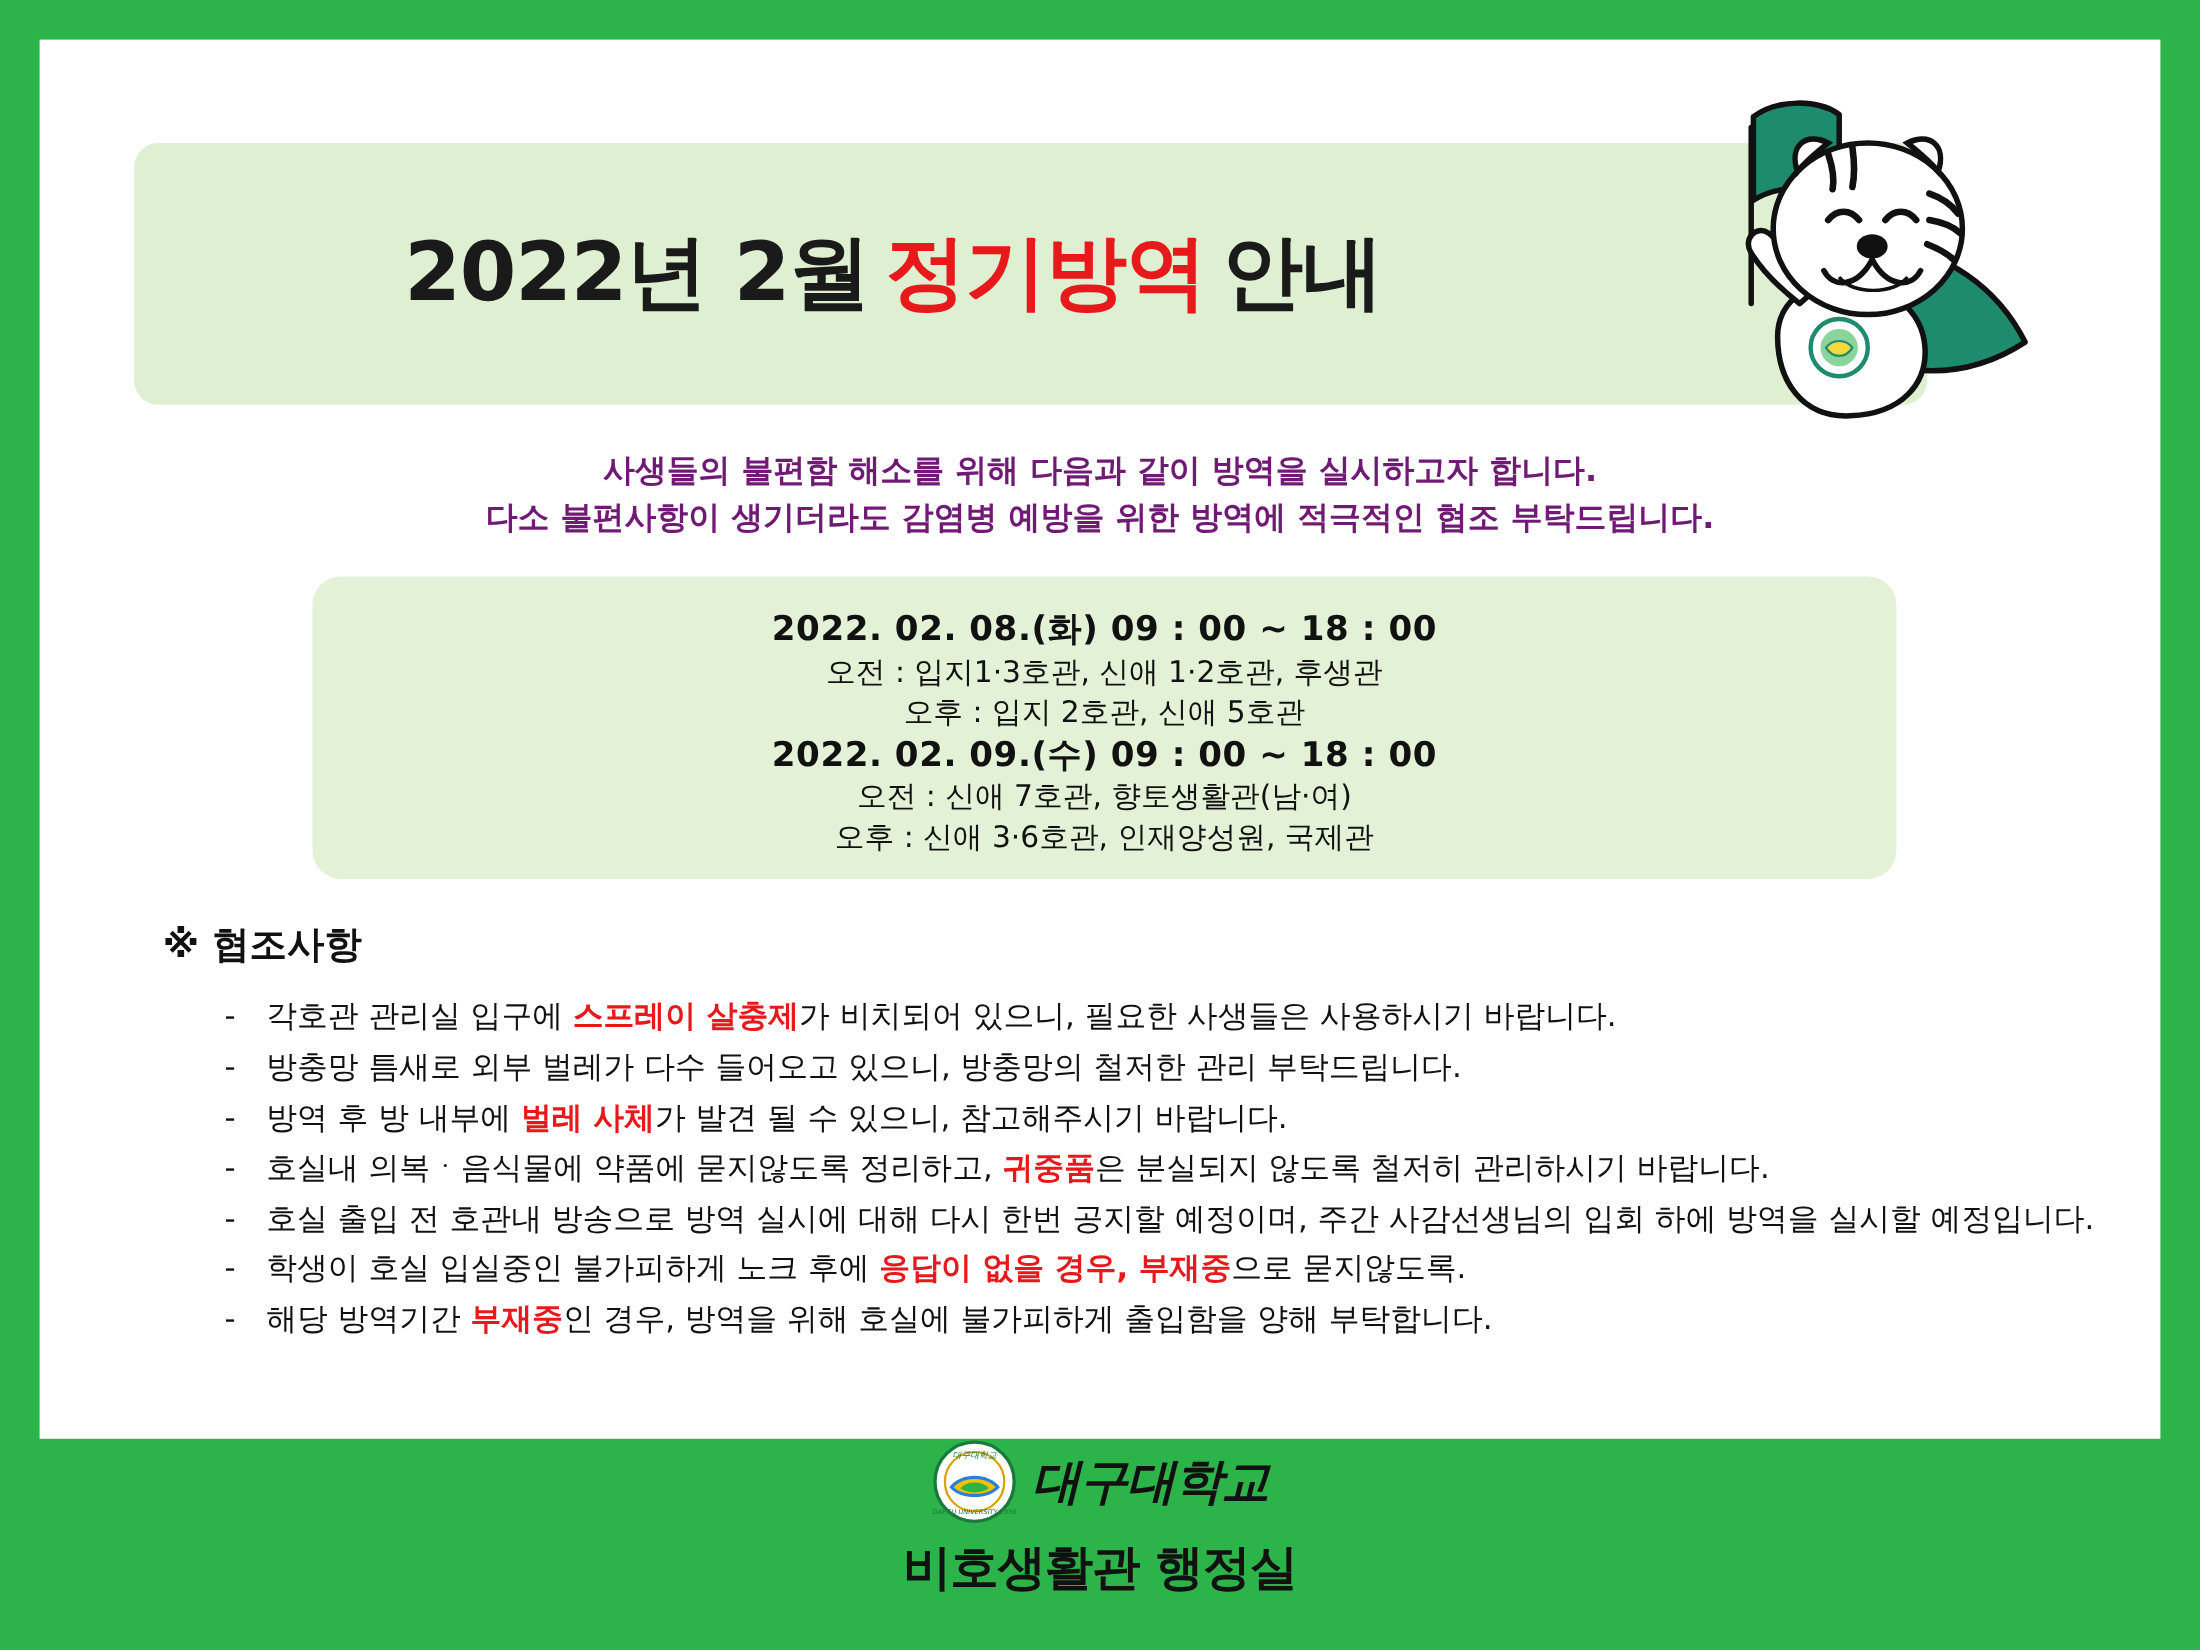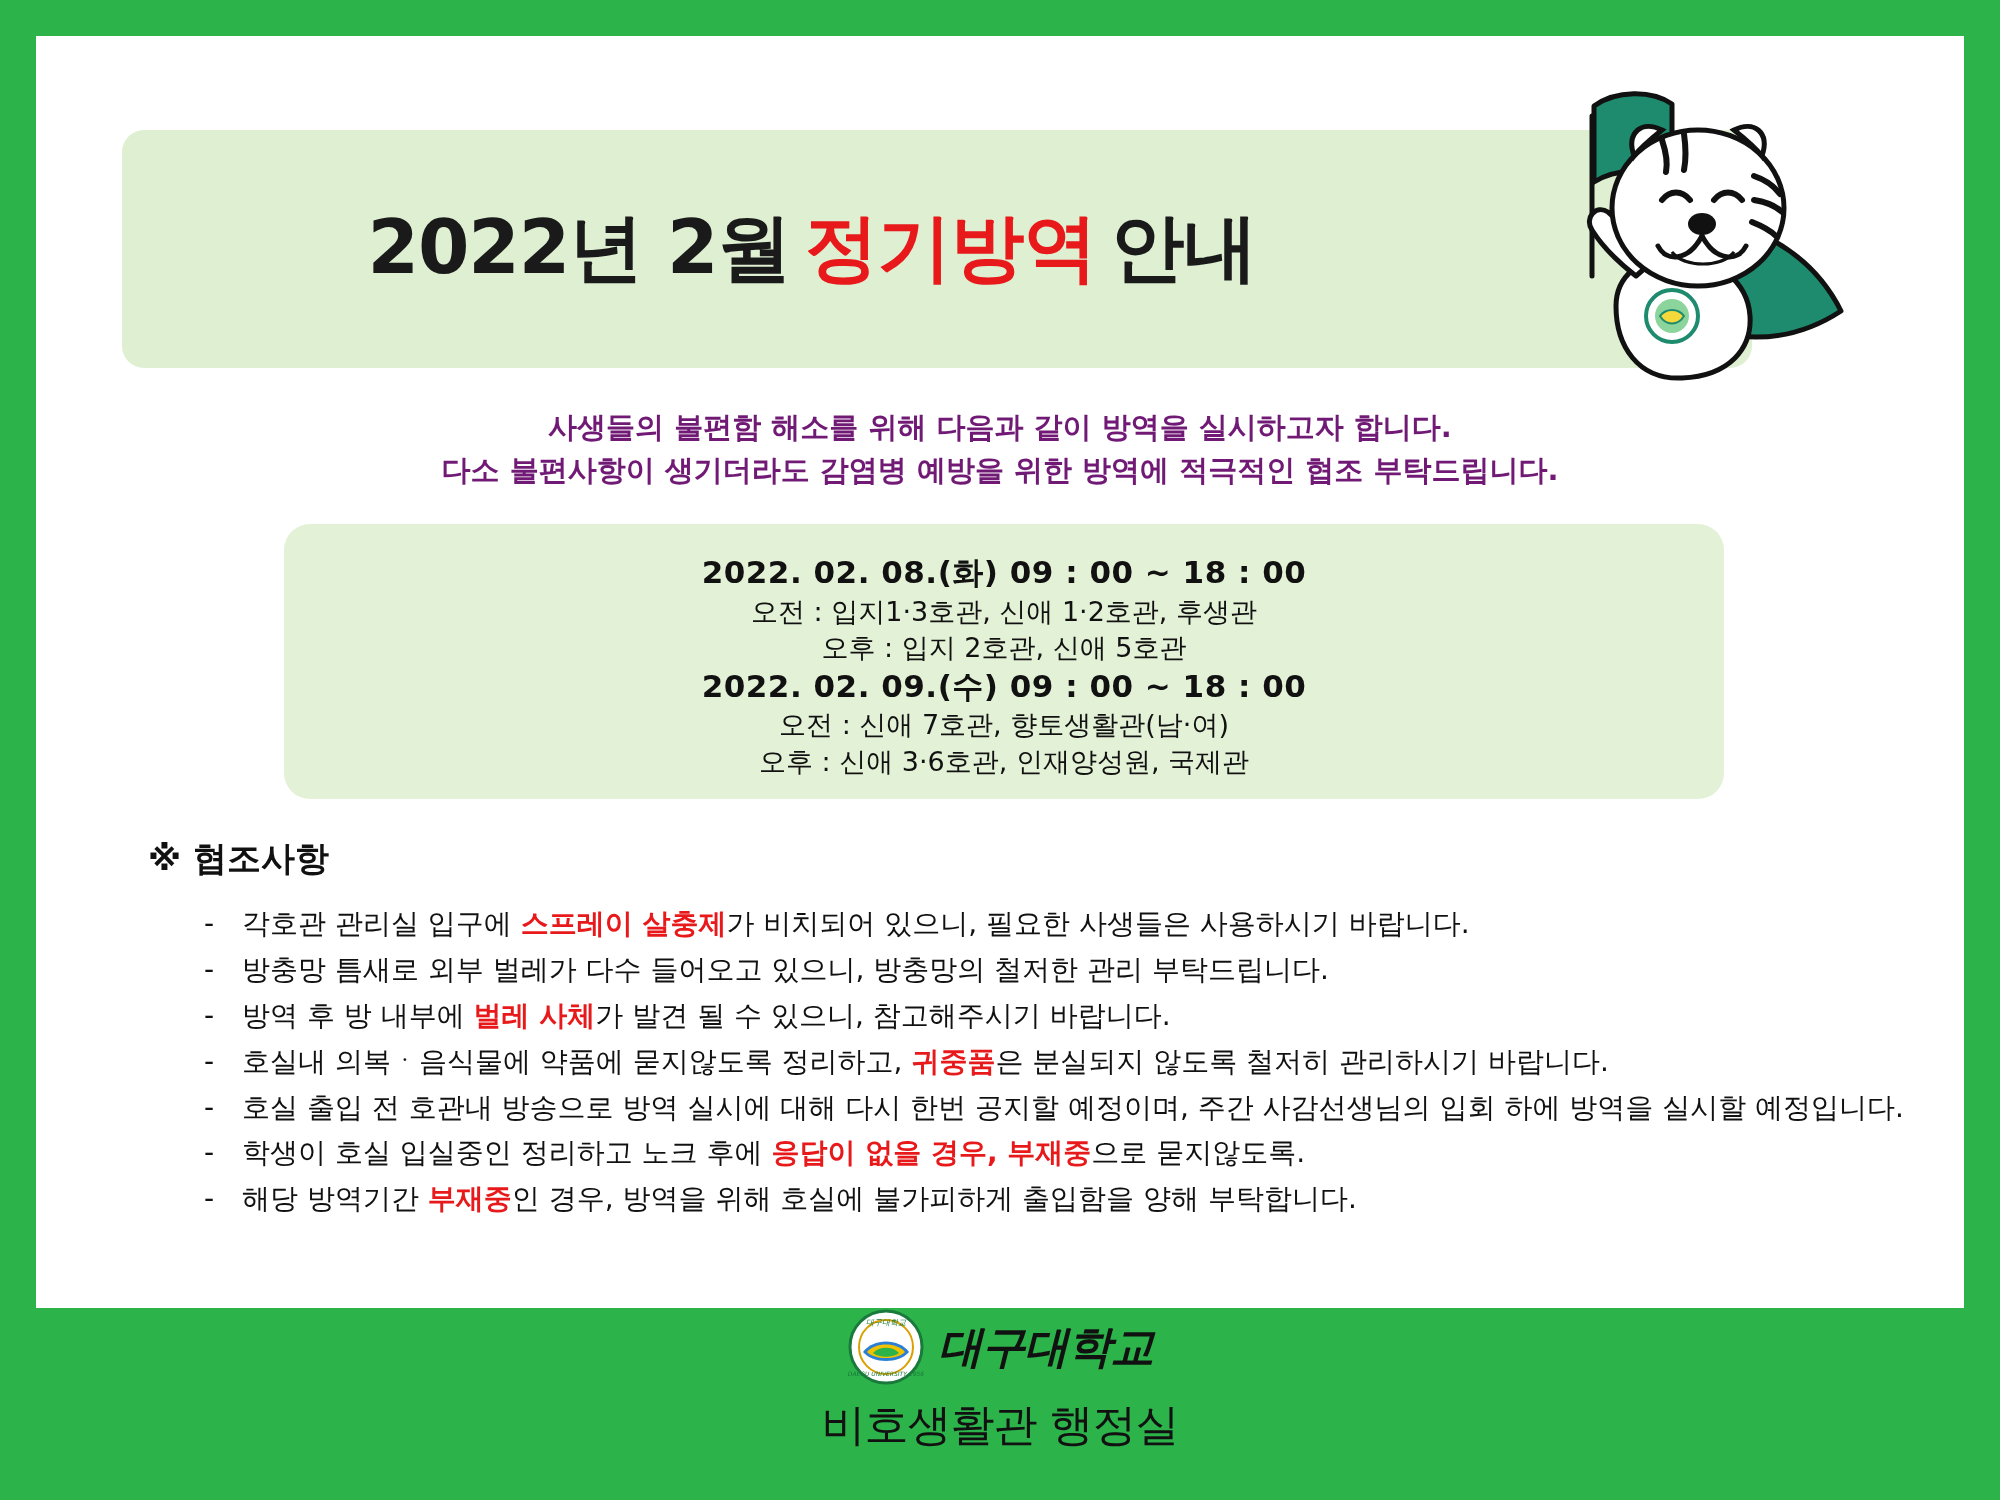--- a/index.html
+++ b/index.html
@@ -162,21 +162,21 @@
     font-style: italic;
   }
   .footer-univ {
     font-size: 44px;
     font-weight: bold;
     letter-spacing: -1px;
   }
   .footer-office {
     margin-top: 10px;
     font-size: 44px;
-    font-weight: normal;
+    font-weight: bold;
     letter-spacing: -1px;
   }
   .emblem {
     width: 78px;
     height: 78px;
   }
 </style>
 </head>
 <body>
 
@@ -261,21 +261,21 @@
         <div class="note-item">
           <span class="note-dash">-</span>
           <span class="note-text"><span>호실내 의복ㆍ음식물에 약품에 묻지않도록 정리하고, </span><b>귀중품</b><span>은 분실되지 않도록 철저히 관리하시기 바랍니다.</span></span>
         </div>
         <div class="note-item">
           <span class="note-dash">-</span>
           <span class="note-text"><span>호실 출입 전 호관내 방송으로 방역 실시에 대해 다시 한번 공지할 예정이며, 주간 사감선생님의 입회 하에 방역을 실시할 예정입니다.</span></span>
         </div>
         <div class="note-item">
           <span class="note-dash">-</span>
-          <span class="note-text"><span>학생이 호실 입실중인 정리하고 노크 후에 </span><b>응답이 없을 경우, 부재중</b><span>으로 묻지않도록.</span></span>
+          <span class="note-text"><span>학생이 호실 입실중인 불가피하게 노크 후에 </span><b>응답이 없을 경우, 부재중</b><span>으로 묻지않도록.</span></span>
         </div>
         <div class="note-item">
           <span class="note-dash">-</span>
           <span class="note-text"><span>해당 방역기간 </span><b>부재중</b><span>인 경우, 방역을 위해 호실에 불가피하게 출입함을 양해 부탁합니다.</span></span>
         </div>
       </div>
 
   </div>
 
   <div class="footer">

